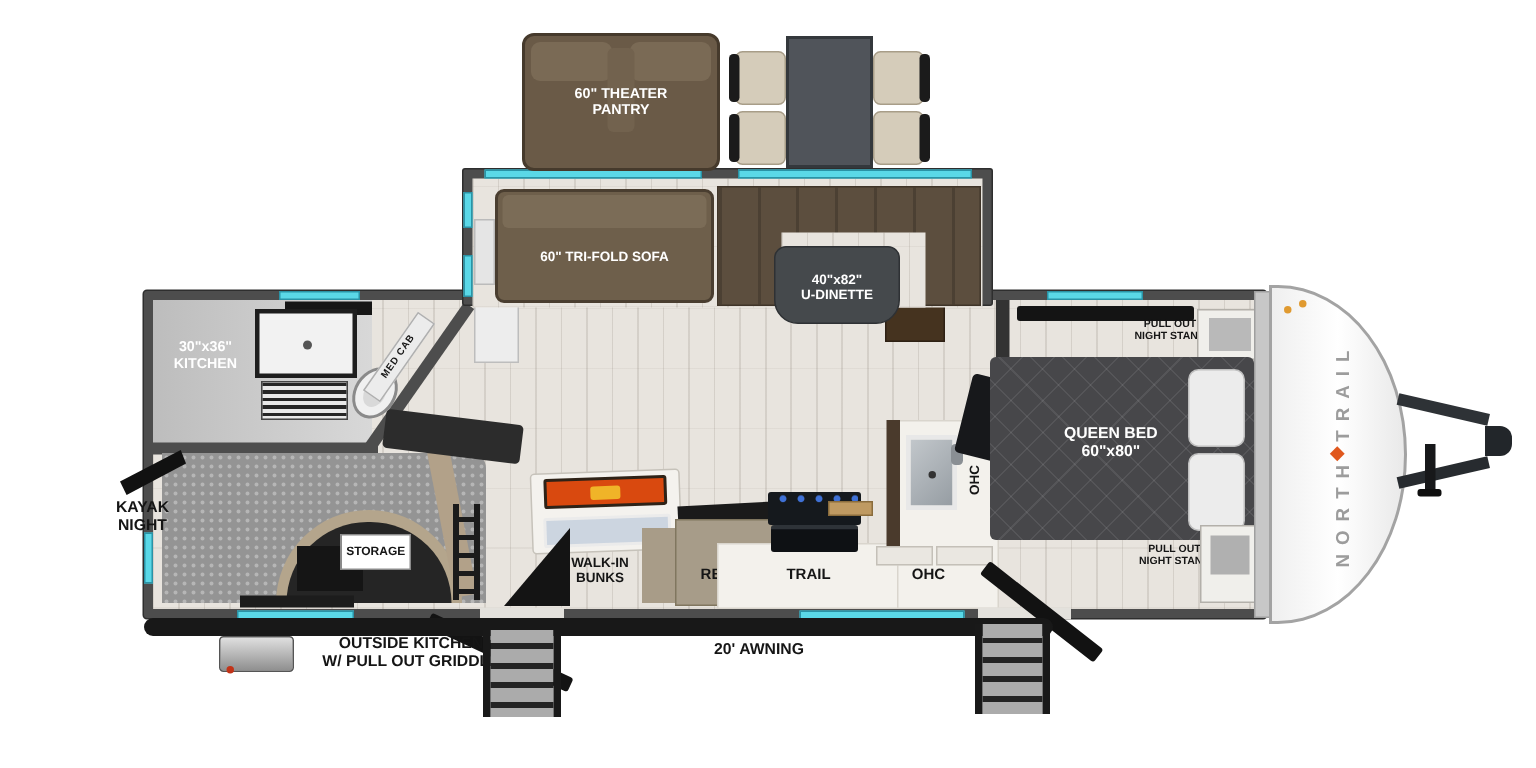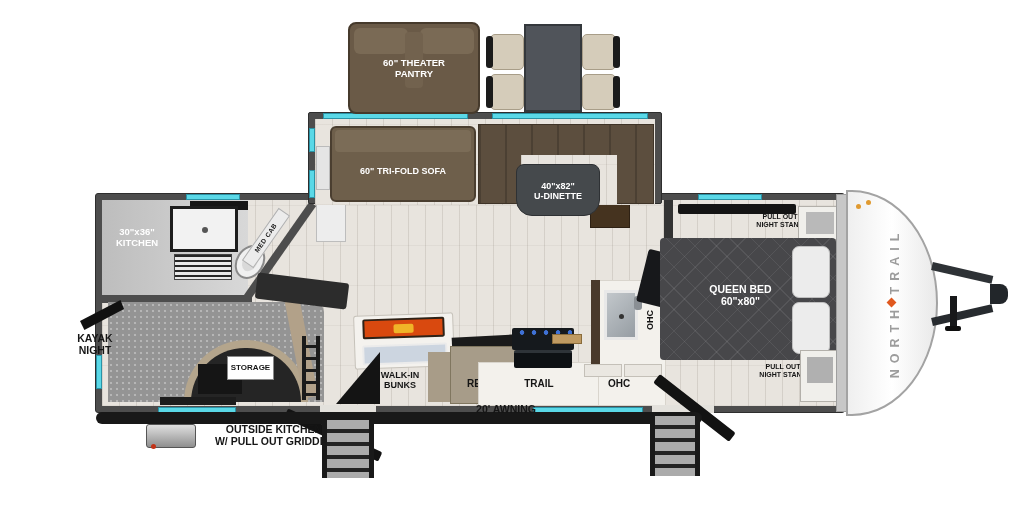--- a/index.html
+++ b/index.html
@@ -200,21 +200,21 @@
     <span>NORTH TRAIL</span>
   </div>
   <div class="abs" style="left:888px;top:299px;width:7px;height:7px;background:#e0581e;transform:rotate(45deg)"></div>
   <div class="abs" style="left:932px;top:262px;width:62px;height:8px;background:#2e3236;transform:rotate(13deg);transform-origin:left center"></div>
   <div class="abs" style="left:932px;top:318px;width:62px;height:8px;background:#272b2f;transform:rotate(-13deg);transform-origin:left center"></div>
   <div class="abs" style="left:990px;top:284px;width:18px;height:20px;background:#22262a;border-radius:0 8px 8px 0"></div>
   <div class="abs" style="left:950px;top:296px;width:7px;height:32px;background:#17181a"></div>
   <div class="abs" style="left:945px;top:326px;width:16px;height:5px;background:#0f0f0f;border-radius:2px"></div>
 
   <div class="abs" style="left:96px;top:412px;width:606px;height:12px;background:#181818;border-radius:7px"></div>
-  <div class="lbl" style="left:446px;top:404px;width:120px;font-size:10.5px"><span>20' AWNING</span></div>
+  <div class="lbl" style="left:446px;top:428px;width:120px;font-size:10.5px"><span>20' AWNING</span></div>
   <div class="abs" style="left:146px;top:424px;width:50px;height:24px;background:linear-gradient(#e0e0e0,#8f8f8f);border:1px solid #555;border-radius:3px">
     <div class="abs" style="left:4px;top:19px;width:5px;height:5px;border-radius:50%;background:#c23318"></div>
   </div>
   <div class="lblcol" style="left:188px;top:423px;width:172px;height:26px;font-size:10.5px">
     <div>OUTSIDE KITCHEN</div>
     <div>W/ PULL OUT GRIDDLE</div>
   </div>
   <div class="steps" style="left:322px;top:420px;width:52px;height:58px"></div>
   <div class="steps" style="left:650px;top:416px;width:50px;height:60px"></div>
 

